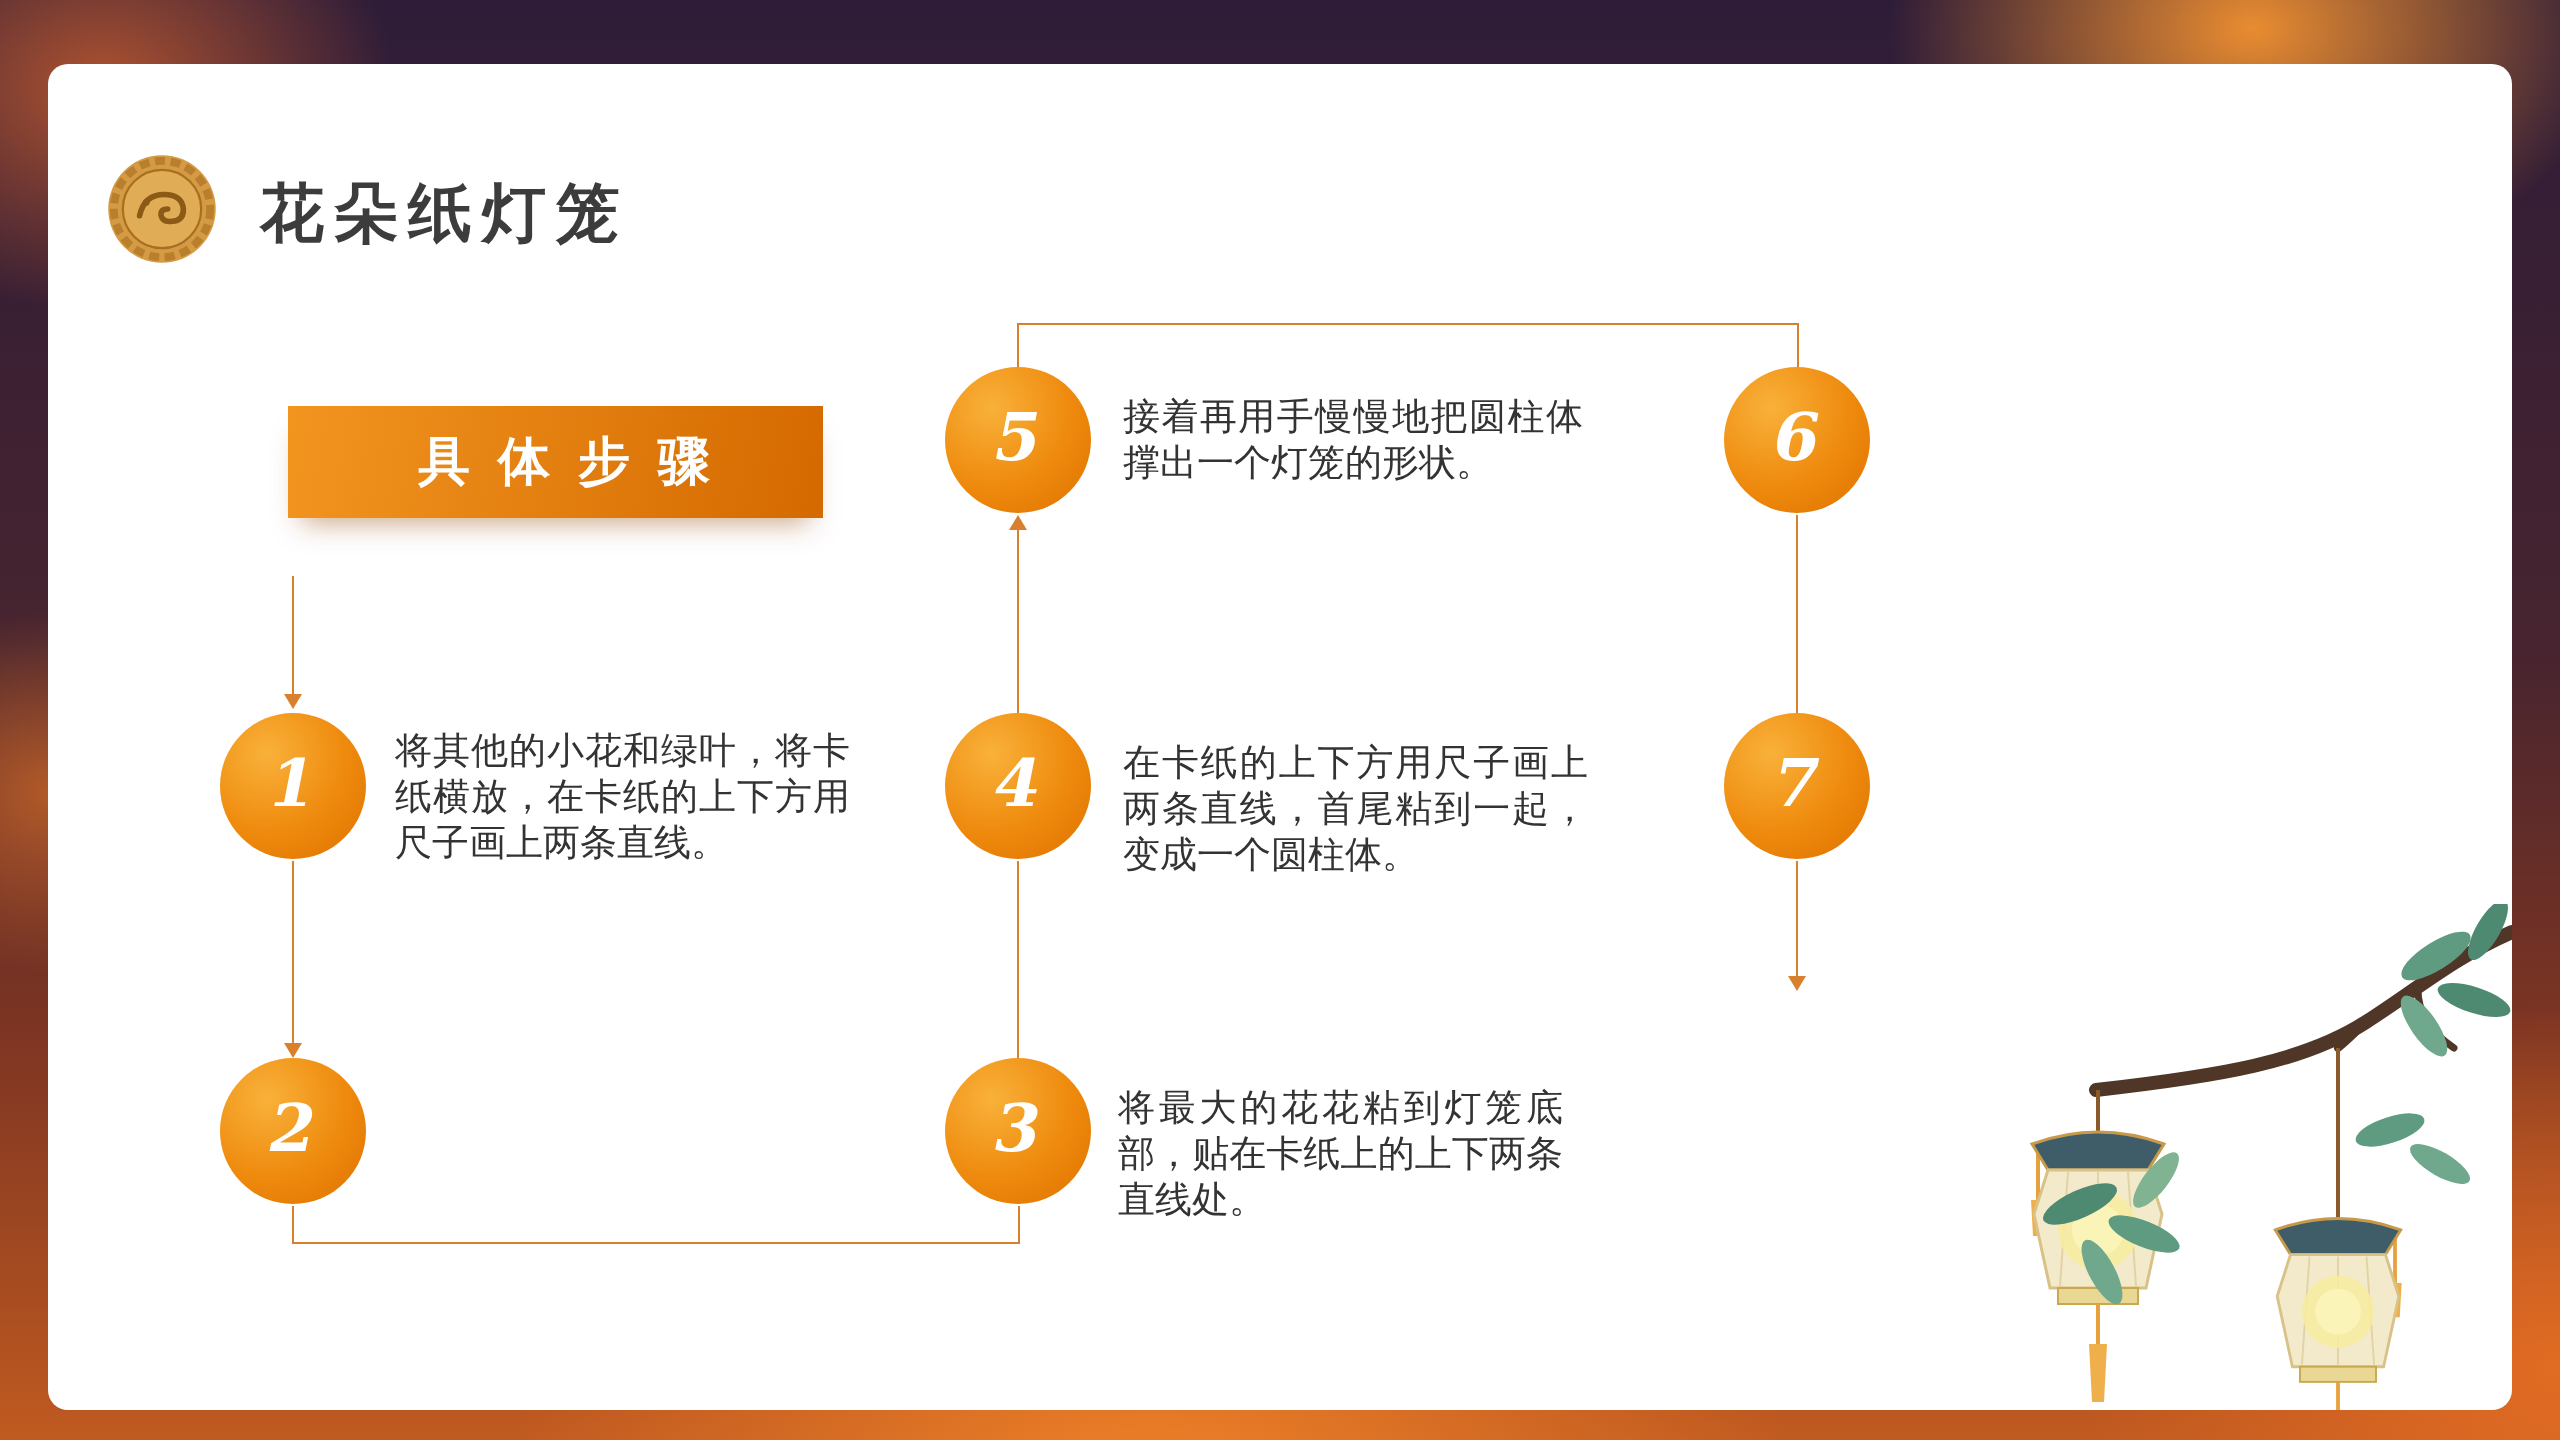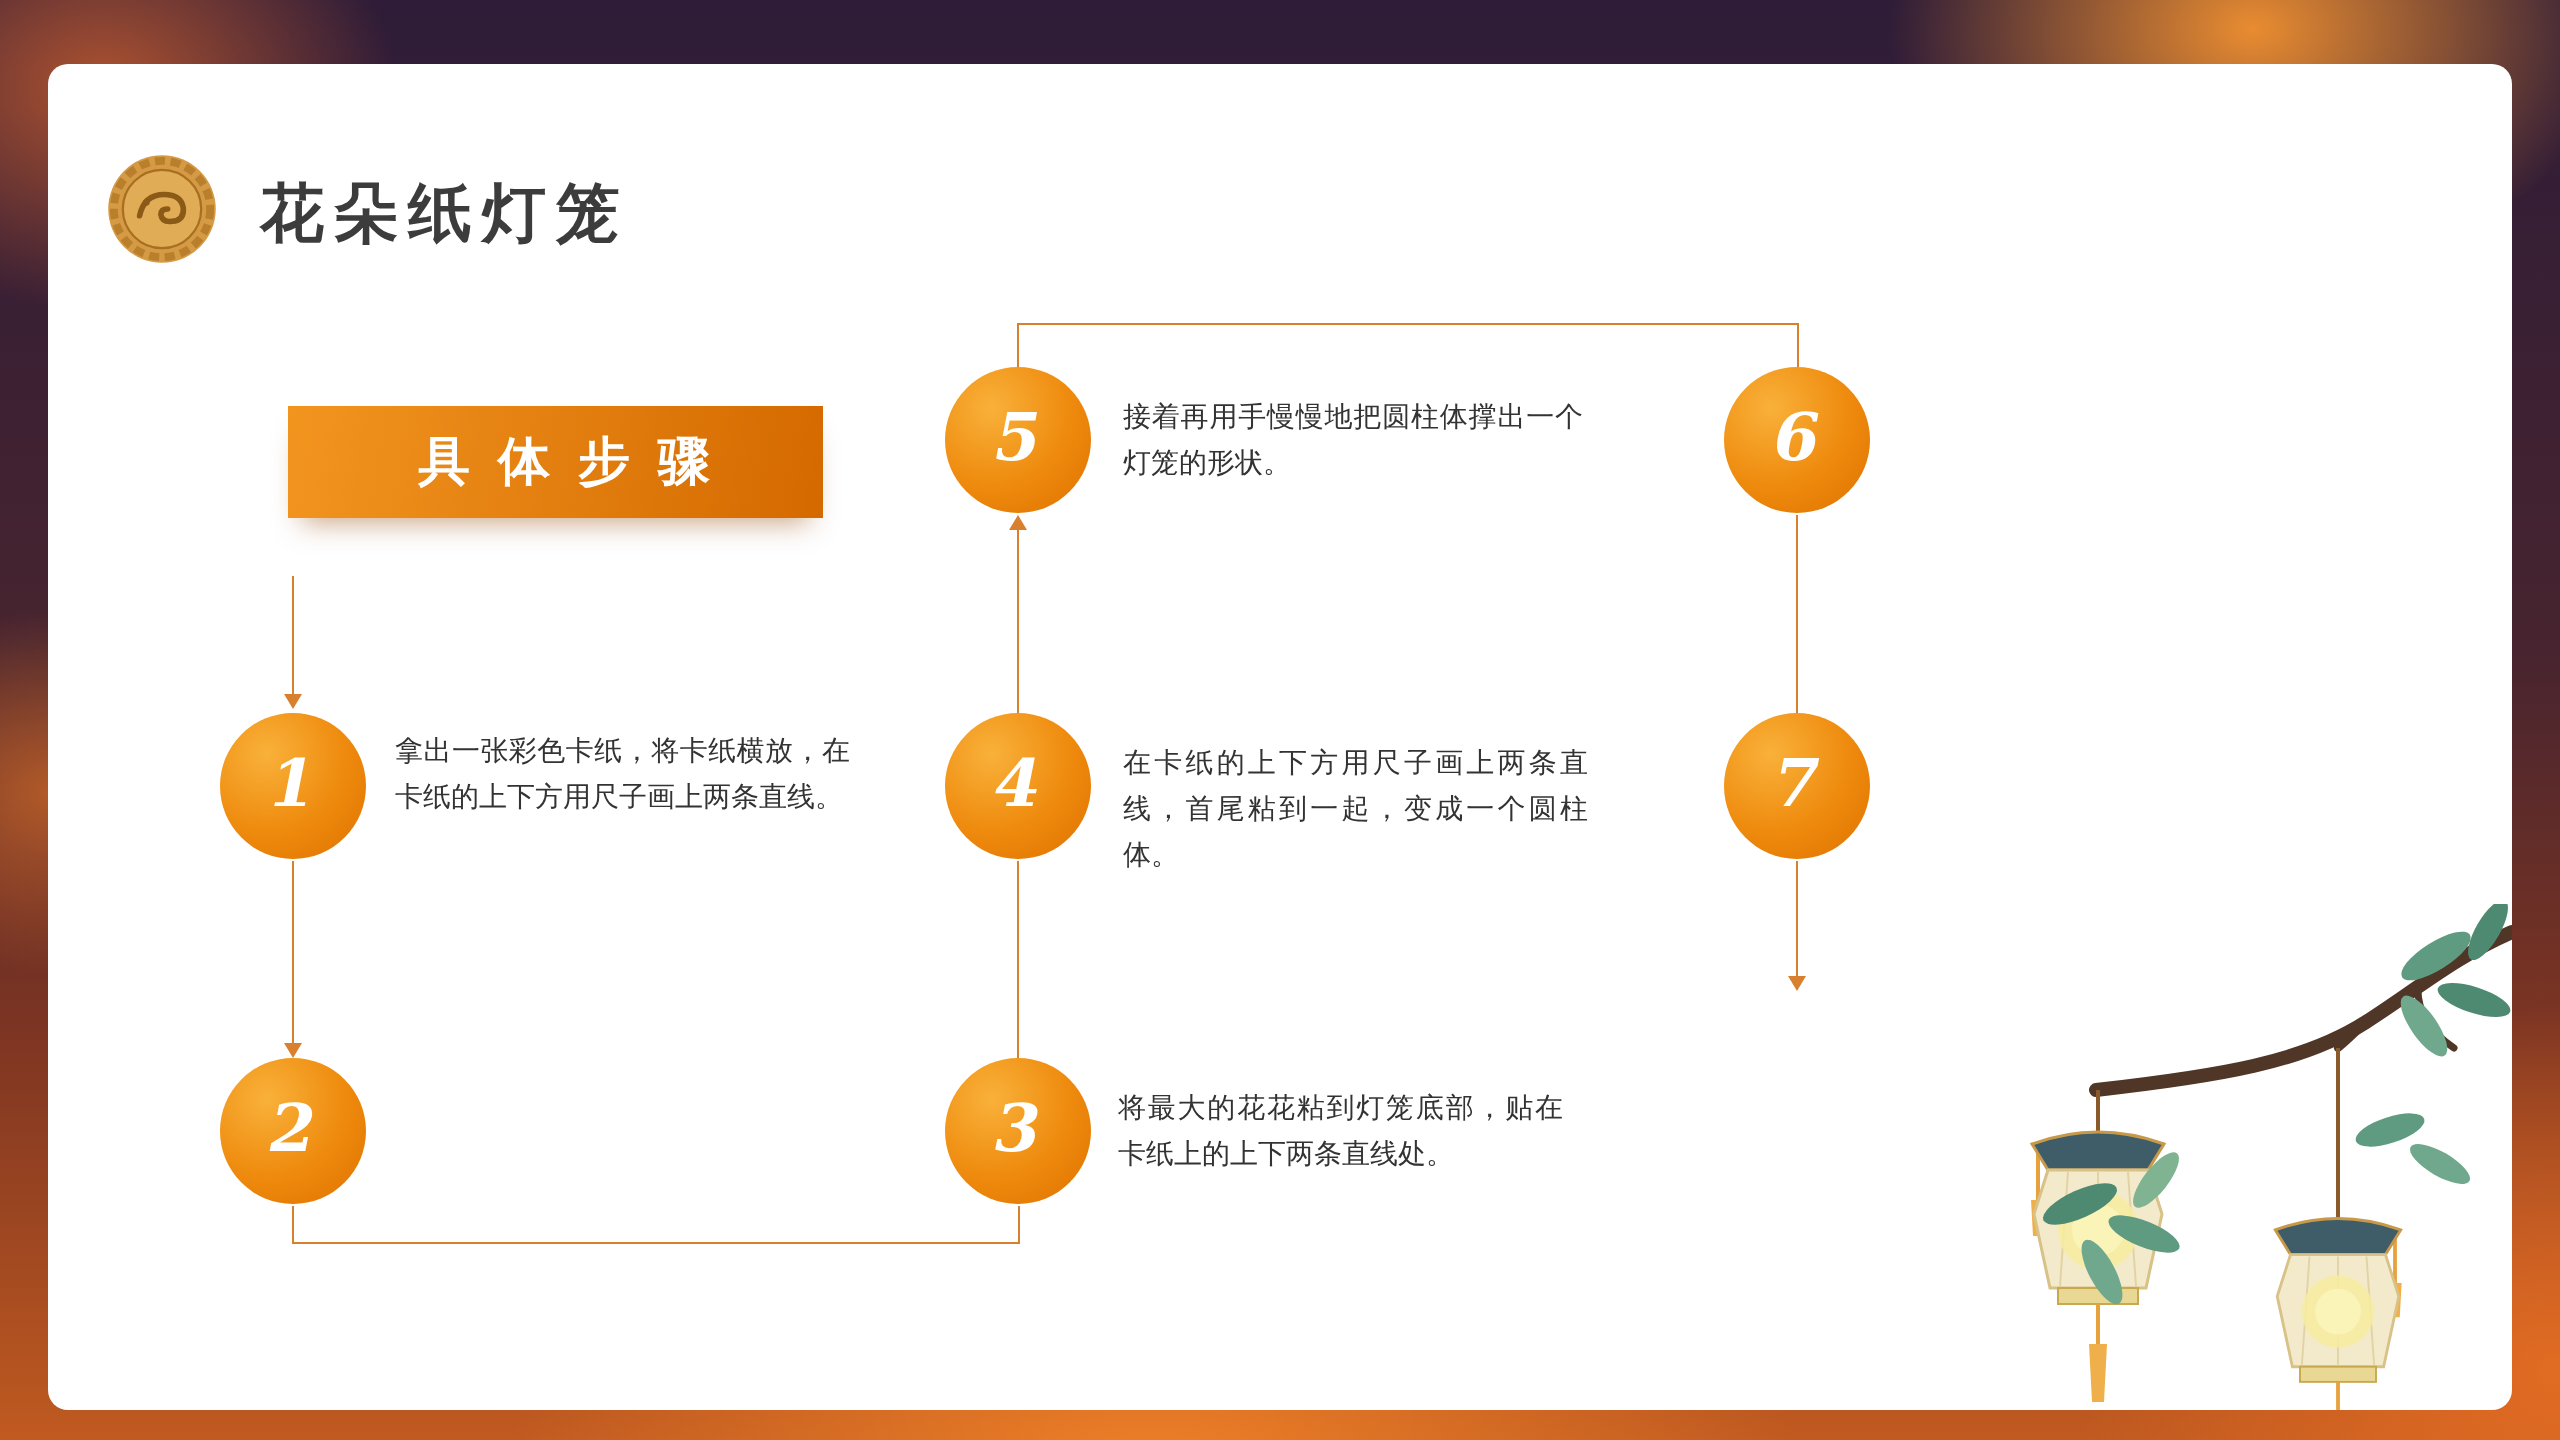--- a/index.html
+++ b/index.html
@@ -40,21 +40,21 @@
   .circle{
     position:absolute;width:146px;height:146px;border-radius:50%;
     background:radial-gradient(circle at 32% 28%, #F9B13A, #EE8A0D 55%, #DF7100 100%);
     display:flex;align-items:center;justify-content:center;
   }
   .circle .num{
     color:#fff;font-family:"DejaVu Serif","Liberation Serif",serif;
     font-style:italic;font-weight:bold;font-size:66px;transform:translateY(-3px);
   }
   .step-text{
-    position:absolute;font-size:28px;line-height:46px;color:#333;
+    position:absolute;font-size:37px;line-height:46px;color:#333;
     text-align:justify;
   }
   .vline,.hline{position:absolute;background:#D9802F;}
   .vline{width:2px;}
   .hline{height:2px;}
   .arrow-down,.arrow-up{
     position:absolute;width:0;height:0;
     border-left:9px solid transparent;border-right:9px solid transparent;
   }
   .arrow-down{border-top:15px solid #D9802F;}
@@ -120,21 +120,21 @@
     <div class="circle" style="left:897px;top:303px">
       <span class="num">5</span>
     </div>
     <div class="circle" style="left:1676px;top:303px">
       <span class="num">6</span>
     </div>
     <div class="circle" style="left:1676px;top:649px">
       <span class="num">7</span>
     </div>
 
-    <div class="step-text" style="left:347px;top:664px;width:455px">拿出一张彩色卡纸，将卡纸横放，在卡纸的上下方用尺子画上两条直线。</div>
+    <div class="step-text" style="left:347px;top:664px;width:455px">将其他的小花和绿叶，将卡纸横放，在卡纸的上下方用尺子画上两条直线。</div>
     <div class="step-text" style="left:1070px;top:1021px;width:445px">将最大的花花粘到灯笼底部，贴在卡纸上的上下两条直线处。</div>
     <div class="step-text" style="left:1075px;top:676px;width:465px">在卡纸的上下方用尺子画上两条直线，首尾粘到一起，变成一个圆柱体。</div>
     <div class="step-text" style="left:1075px;top:330px;width:460px">接着再用手慢慢地把圆柱体撑出一个灯笼的形状。</div>
 
     <svg class="lanterns" viewBox="0 0 524 506">
 
       <path d="M524 28 C468 52 428 86 378 118 C316 158 232 172 108 186" fill="none" stroke="#4F3627" stroke-width="14" stroke-linecap="round"></path>
       <path d="M430 86 C430 110 445 130 466 144" fill="none" stroke="#4F3627" stroke-width="7" stroke-linecap="round"></path>
       <path d="M378 118 C366 130 358 138 350 144" fill="none" stroke="#4F3627" stroke-width="8" stroke-linecap="round"></path>
 

